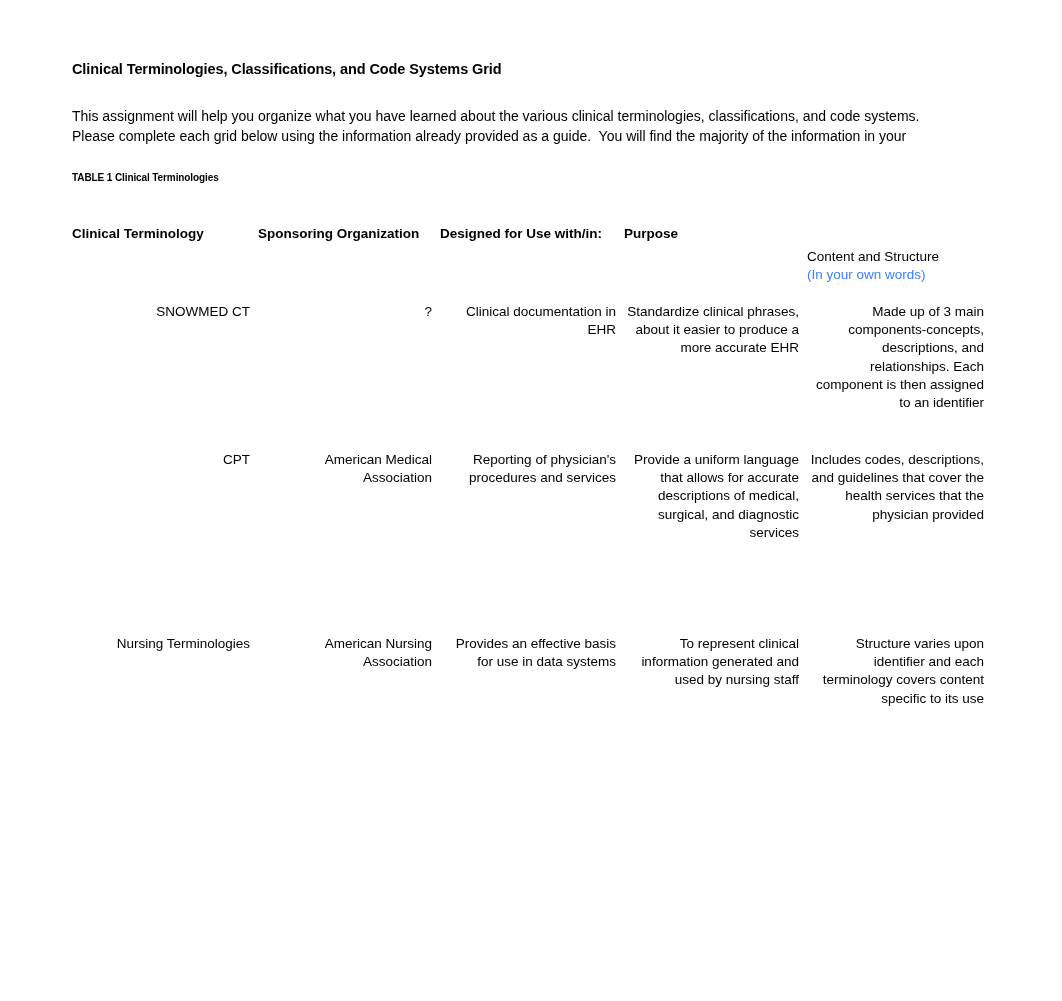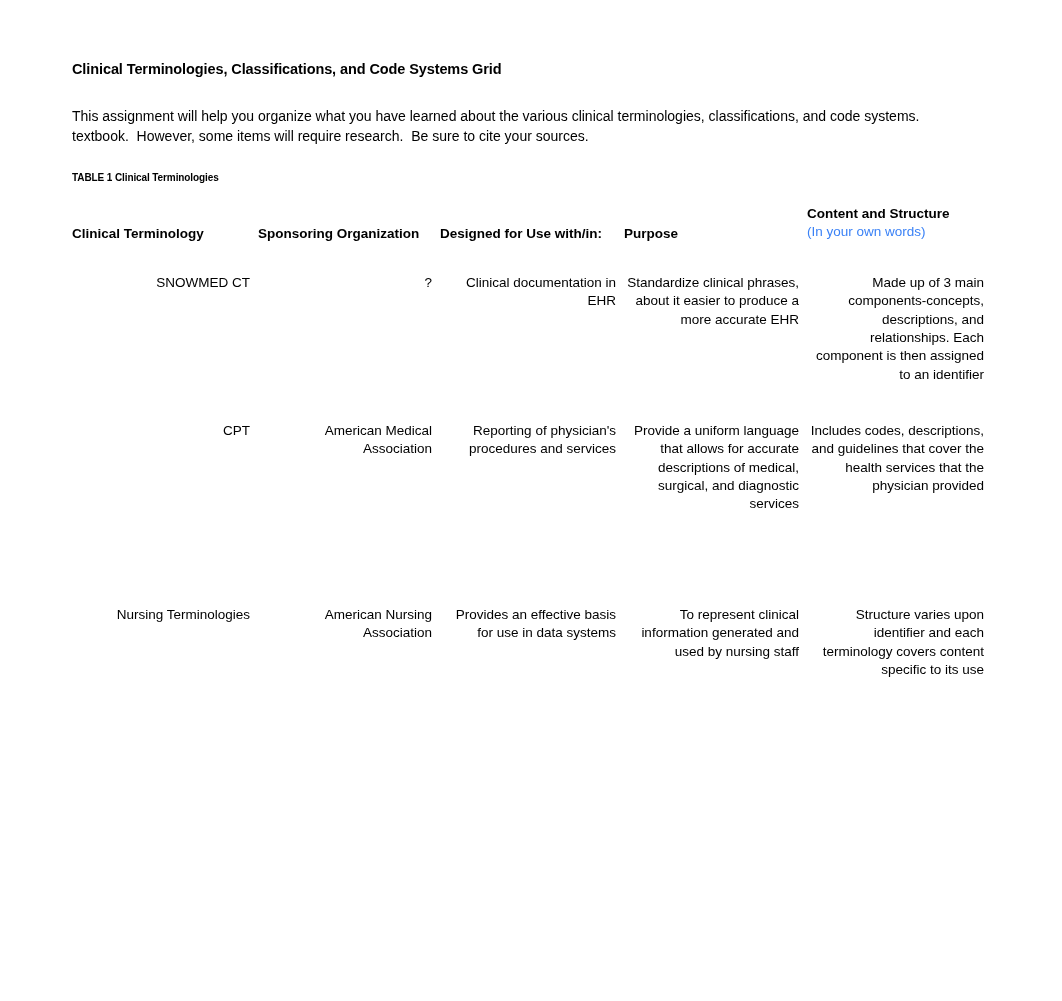--- a/index.html
+++ b/index.html
@@ -80,21 +80,22 @@
     font-weight: bold;
     height: 56px;
     padding-top: 0;
   }
   tr.header-row td .hdr-inner {
     display: block;
     padding-top: 25px;
   }
   tr.header-row td.col-content .hdr-inner {
     padding-top: 5px;
-    font-weight: bold;
+    font-weight: normal;
+    margin-top: 43px;
   }
   .hdr-note {
     display: block;
     font-weight: normal;
   }
 
   tr.data-row td {
     padding-top: 0;
     text-align: right;
   }
@@ -107,21 +108,21 @@
 </head>
 <body>
 
 <div class="page">
   <div class="doc-body">
 
     <div class="doc-title">Clinical Terminologies, Classifications, and Code Systems Grid</div>
 
     <div class="intro">
       <span class="line">This assignment will help you organize what you have learned about the various clinical terminologies, classifications, and code systems.</span>
-      <span class="line">textbook.  However, some items will require research.  Be sure to cite your sources.</span>
+      <span class="line">Please complete each grid below using the information already provided as a guide.  You will find the majority of the information in your</span>
     </div>
 
     <div class="table-heading">TABLE 1 Clinical Terminologies</div>
 
     <table class="grid">
       <colgroup>
         <col class="c1">
           <col class="c2">
           <col class="c3">
           <col class="c4">

